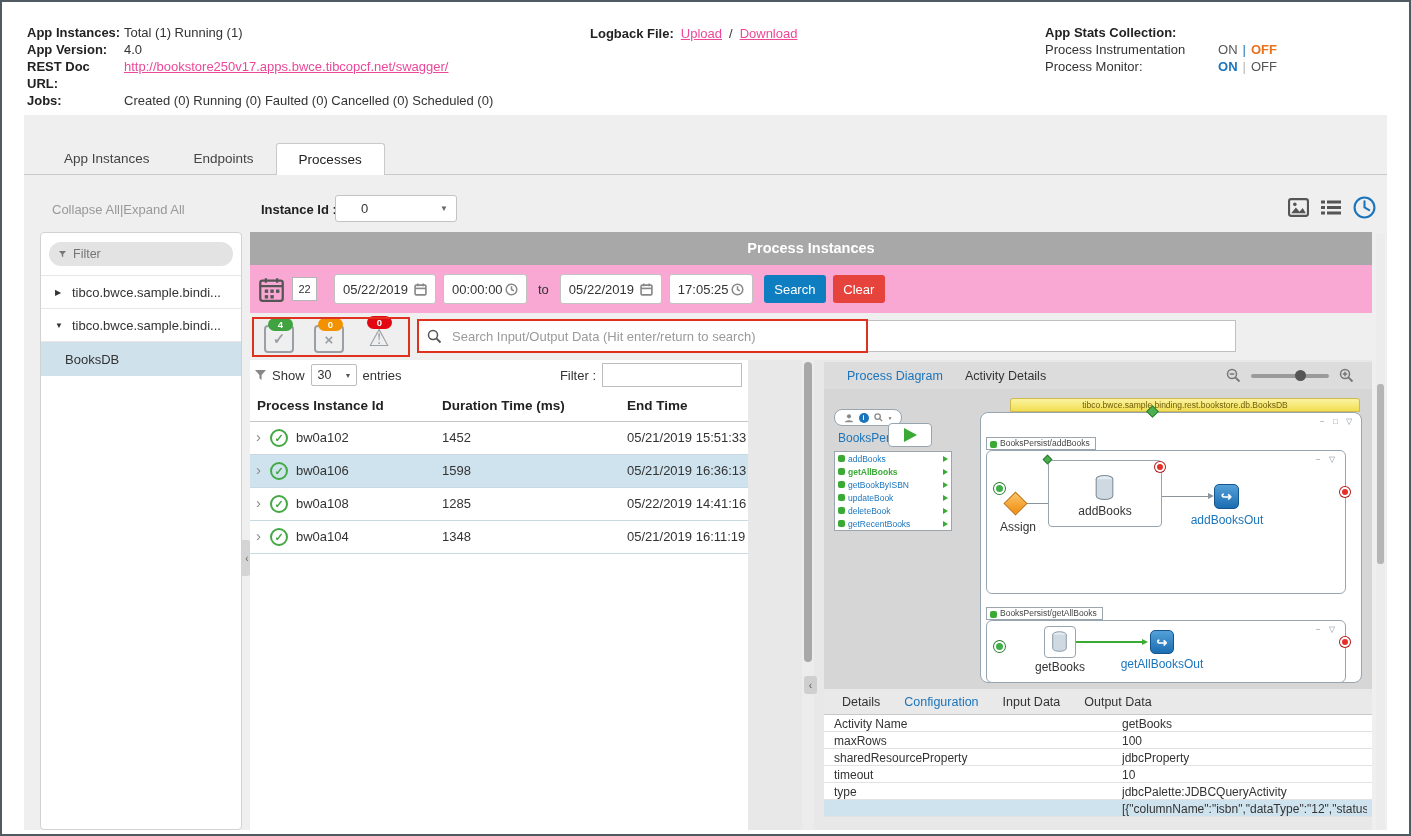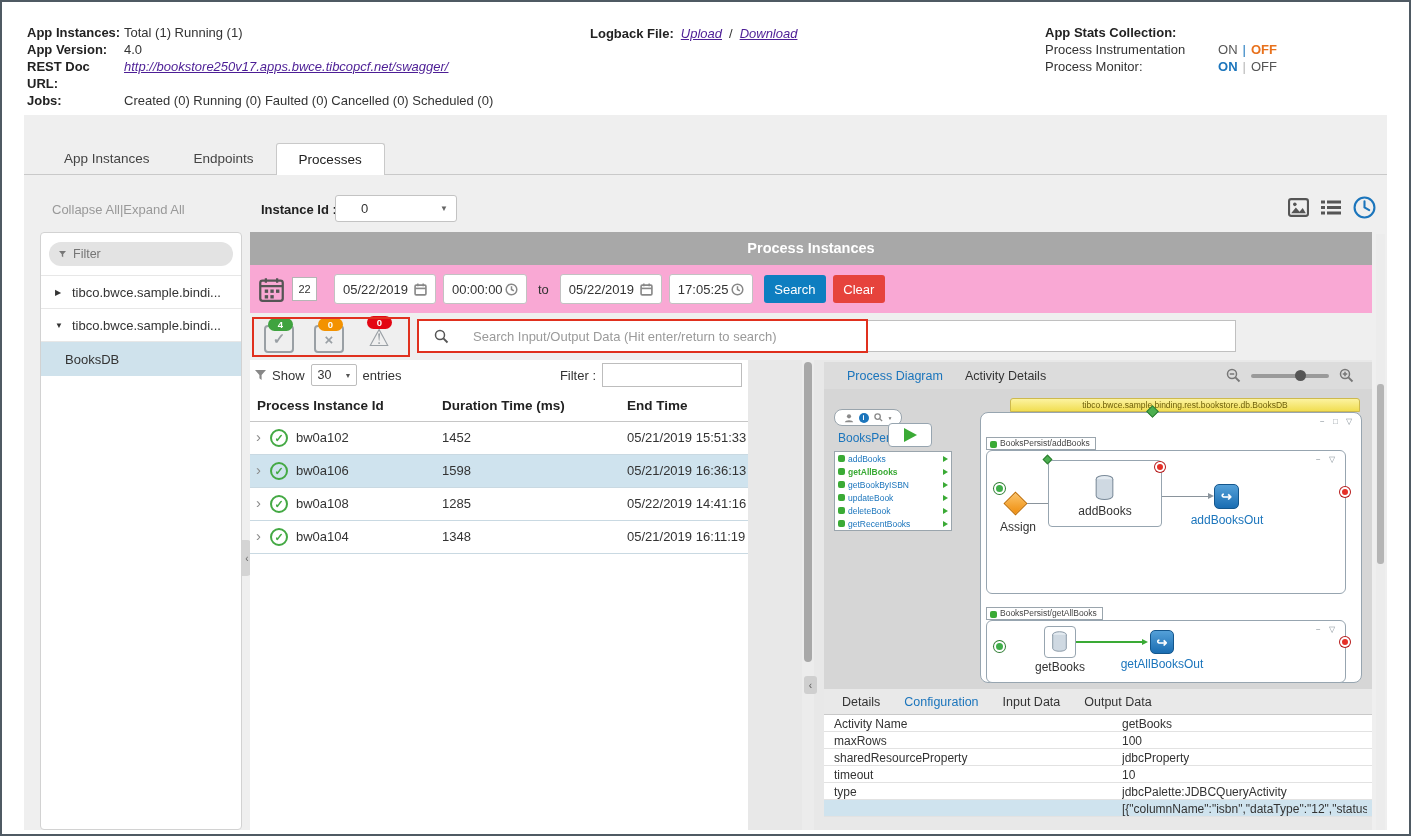--- a/index.html
+++ b/index.html
@@ -5,21 +5,21 @@
   * { margin:0; padding:0; box-sizing:border-box; }
   html,body { width:1411px; height:836px; }
   body { font-family:"Liberation Sans",sans-serif; background:#fff; color:#333; overflow:hidden; }
   .page { position:absolute; inset:0; border:2px solid #4f5a63; background:#fff; }
   .abs { position:absolute; }
 
   
   .info-row { display:flex; font-size:13px; line-height:17px; }
   .info-label { font-weight:bold; color:#222; width:97px; flex:none; }
   .info-value { color:#333; white-space:nowrap; }
-  .link { color:#4c1d95; text-decoration:underline; cursor:pointer;font-style:italic; }
+  .link { color:#ec4899; text-decoration:underline; cursor:pointer; }
   .stats-row { display:flex; justify-content:space-between; font-size:13px; line-height:17px; width:232px; }
   .onoff { display:flex; gap:5px; }
   .on-plain, .off-plain { color:#555; }
   .on-blue { color:#1b75bc; font-weight:bold; }
   .off-orange { color:#e8711c; font-weight:bold; }
   .pipe-blue { color:#1b75bc; }
   .pipe-gray { color:#b5b5b5; }
 
   
   .content-bg { left:22px; right:22px; top:113px; bottom:4px; background:#efefef; }
@@ -52,21 +52,21 @@
   .btn-search { width:62px; background:#0e7ec0; }
   .btn-clear { width:52px; background:#e6433c; }
   .day-box { width:25px; height:24px; background:#fff; border:1px solid #b5b5b5; font-size:11px; color:#333; display:flex; align-items:center; justify-content:center; }
 
   .status-row { position:absolute; left:0; right:0; top:81px; height:47px; background:#efefef; }
   .annot { position:absolute; border:2px solid #e0301e; pointer-events:none; z-index:5; }
   .sf-icon { position:relative; width:30px; height:28px; border:2px solid #9aa0a5; border-radius:4px; display:flex; align-items:center; justify-content:center; color:#9aa0a5; font-size:15px; font-weight:bold; cursor:pointer; }
   .sf-tri { position:relative; width:32px; height:30px; display:flex; align-items:center; justify-content:center; color:#9aa0a5; font-size:24px; cursor:pointer; }
   .badge { position:absolute; top:-7px; left:4px; min-width:25px; height:13px; border-radius:7px; color:#fff; font-size:9.5px; font-weight:bold; display:flex; align-items:center; justify-content:center; padding:0 4px; }
   .badge.g { background:#3fa33f; } .badge.o { background:#f39200; } .badge.r { background:#e30613; }
-  .search-wrap { position:absolute; left:167px; top:7px; width:819px; height:32px; background:#fff; border:1px solid #c0c0c0; display:flex; align-items:center; padding-left:16px; gap:24px; }
+  .search-wrap { position:absolute; left:167px; top:7px; width:819px; height:32px; background:#fff; border:1px solid #c0c0c0; display:flex; align-items:center; padding-left:9px; gap:10px; }
   .search-wrap input { flex:1; border:none; outline:none; font-size:13px; color:#444; font-family:"Liberation Sans",sans-serif; }
   .search-wrap input::placeholder { color:#9a9a9a; }
 
   .body-row { position:absolute; left:0; right:0; top:128px; bottom:0; background:#e8e8e8; }
   .table-area { position:absolute; left:0; top:0; width:498px; bottom:0; background:#fff; }
   .controls { height:30px; display:flex; align-items:center; gap:6px; padding-left:5px; font-size:13px; color:#333; }
   .mini-combo { width:46px; height:22px; border:1px solid #bdbdbd; border-radius:2px; display:flex; align-items:center; padding-left:6px; font-size:12.5px; cursor:pointer; background:#fff; }
   .mini-combo .caret { margin-left:auto; margin-right:4px; font-size:7px; color:#555; }
   .filter-input { width:140px; height:24px; border:1px solid #bdbdbd; font-size:13px; padding:0 6px; outline:none; font-family:"Liberation Sans",sans-serif; }
   .thead { height:32px; border-bottom:1px solid #c6c6c6; position:relative; font-weight:bold; font-size:13.5px; color:#222; }

